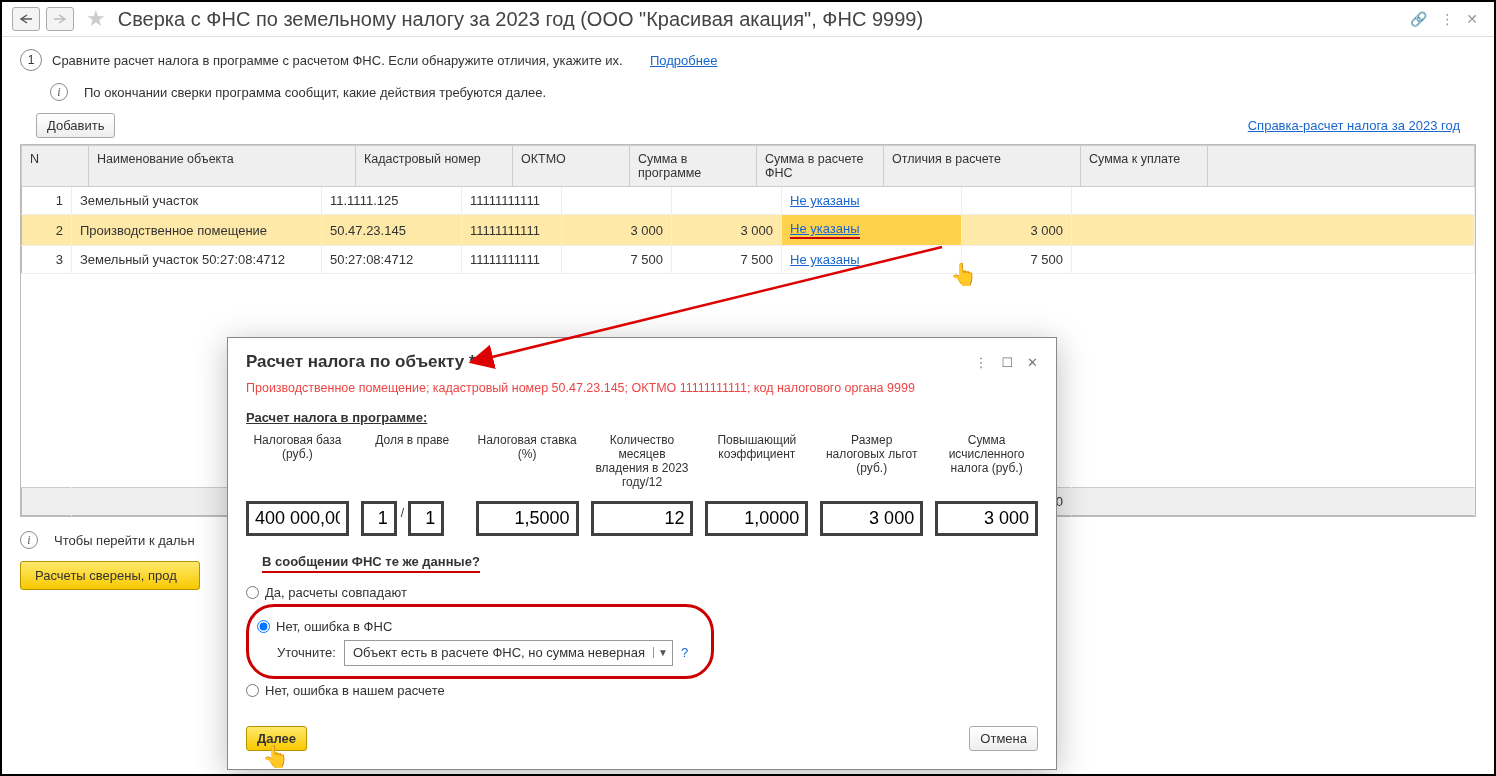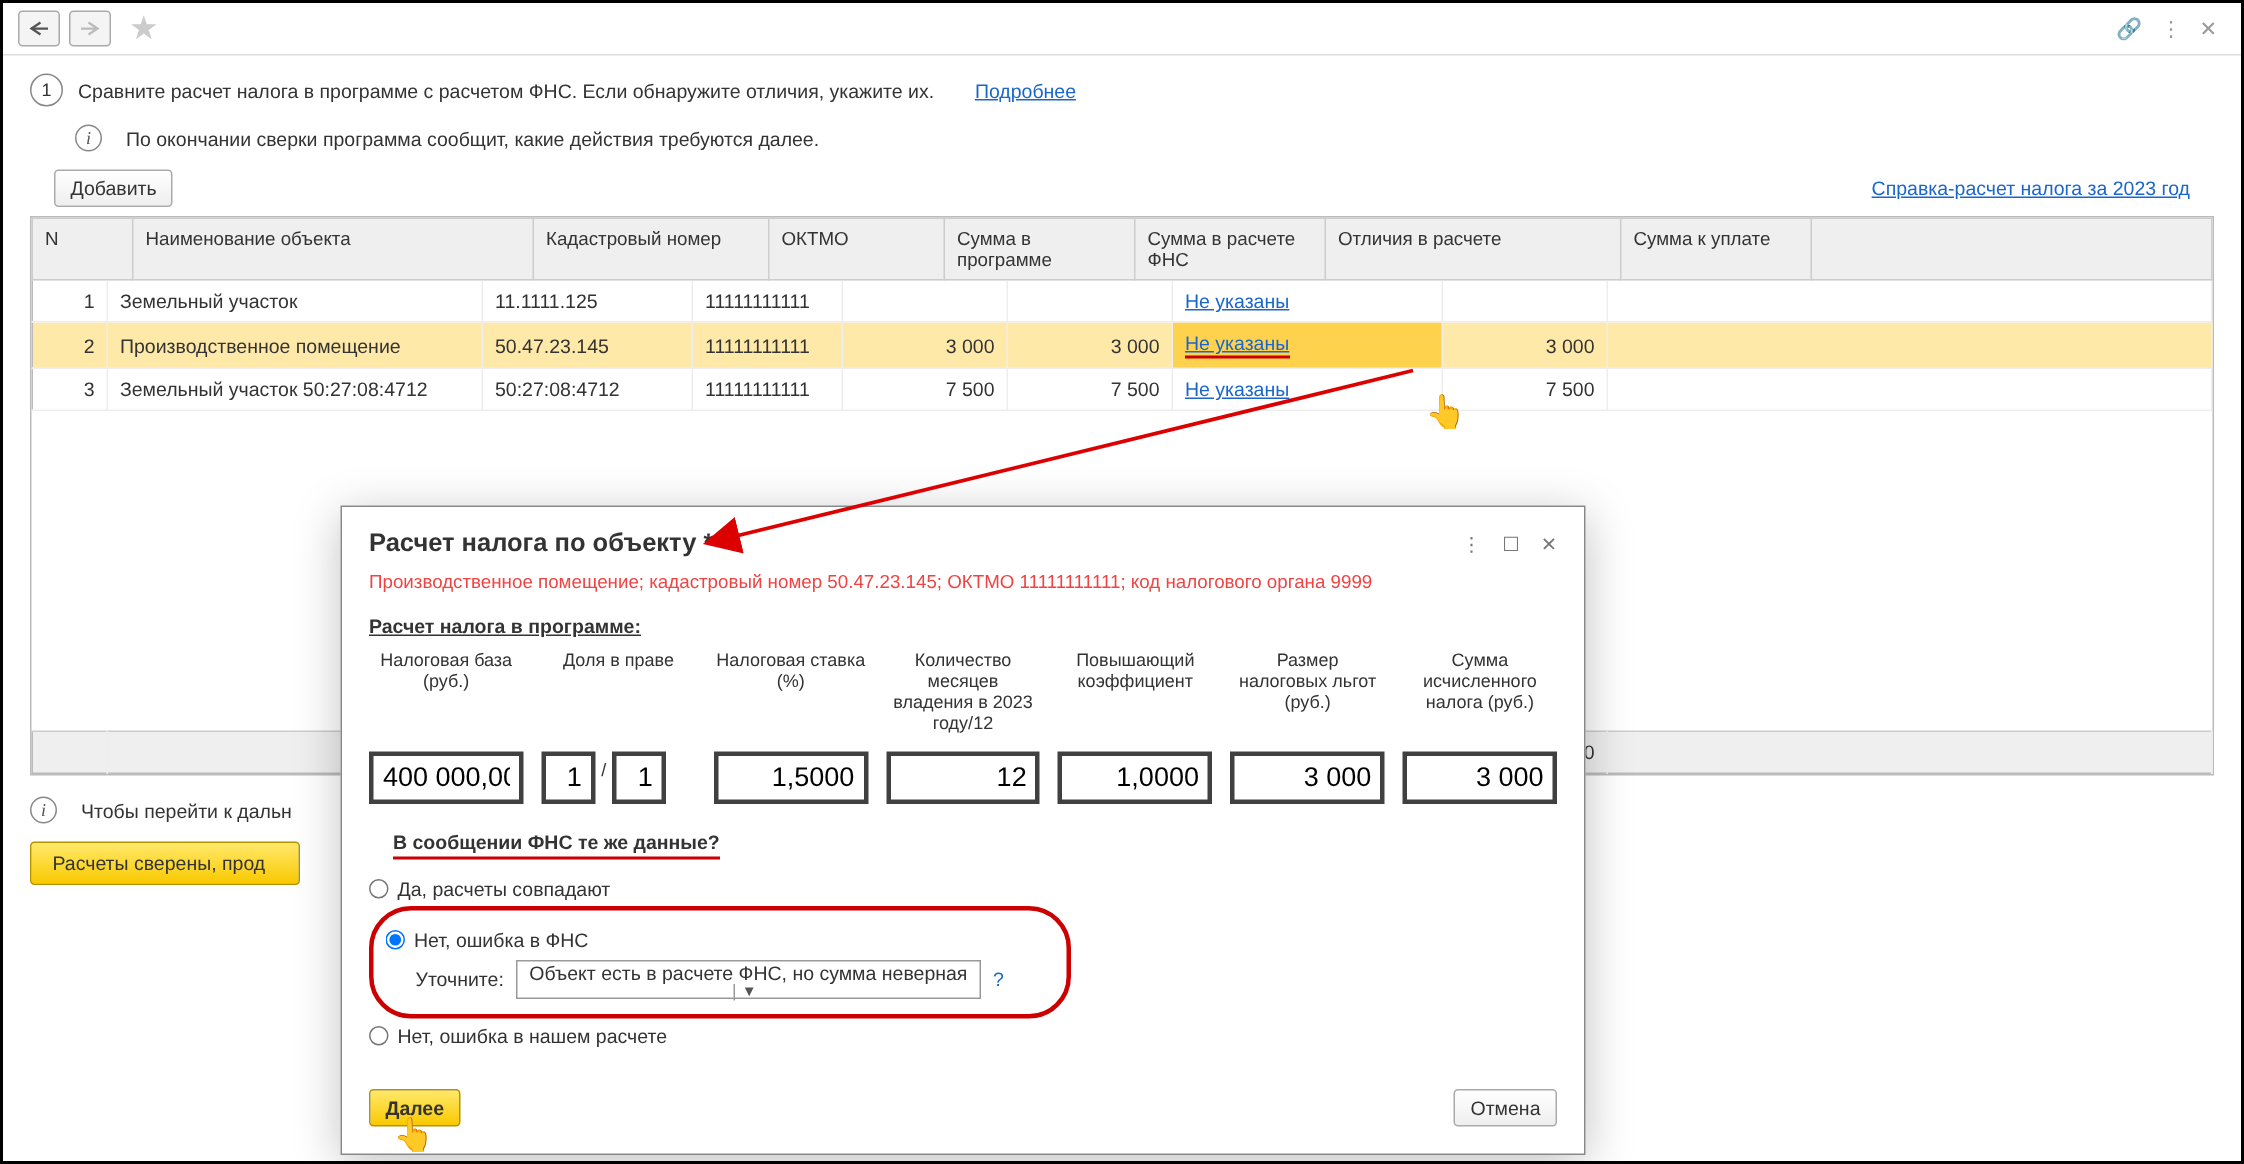--- a/index.html
+++ b/index.html
@@ -171,21 +171,20 @@
     border-radius: 28px;
     padding: 8px 14px 10px 8px;
     margin: 2px 0 4px 0;
     width: 440px;
   }
   .clarify-row { display:flex; align-items:center; gap:8px; margin-top:6px; margin-left:20px; }
   .select-box {
     display:flex; align-items:center;
     border:1px solid #999;
     height:24px;
-    flex-direction:column;
   }
   .select-box .val { padding:0 8px; font-size:13px; min-width:260px; }
   .select-box .dd { border-left:1px solid #999; width:18px; text-align:center; cursor:pointer; color:#555; font-size:10px; }
   .help-q { color:#1a66cc; cursor:pointer; }
   .dialog-buttons { margin-top:28px; display:flex; gap:0;justify-content:space-between; }
   
   .arrow-svg {
     position:absolute;
     left:0; top:0;
     width:1496px; height:776px;
@@ -209,20 +208,21 @@
           <line x1="2" y1="5" x2="13" y2="5" stroke="#555" stroke-width="1.5"></line>
         </svg>
     </div>
     <div class="nav-btn">
       <svg width="14" height="10">
           <path d="M6 1 L12 5 L6 9" stroke="#bbb" stroke-width="1.5" fill="none"></path>
           <line x1="1" y1="5" x2="12" y2="5" stroke="#bbb" stroke-width="1.5"></line>
         </svg>
     </div>
     <span class="star">★</span>
+    <span class="title">Сверка с ФНС по земельному налогу за 2023 год (ООО "Красивая акация", ФНС 9999)</span>
     <div class="header-right">
       <span class="hicon">🔗</span>
       <span class="hicon">⋮</span>
       <span class="hicon">✕</span>
     </div>
   </div>
 
   <div class="content">
 
     <div class="step-row">

